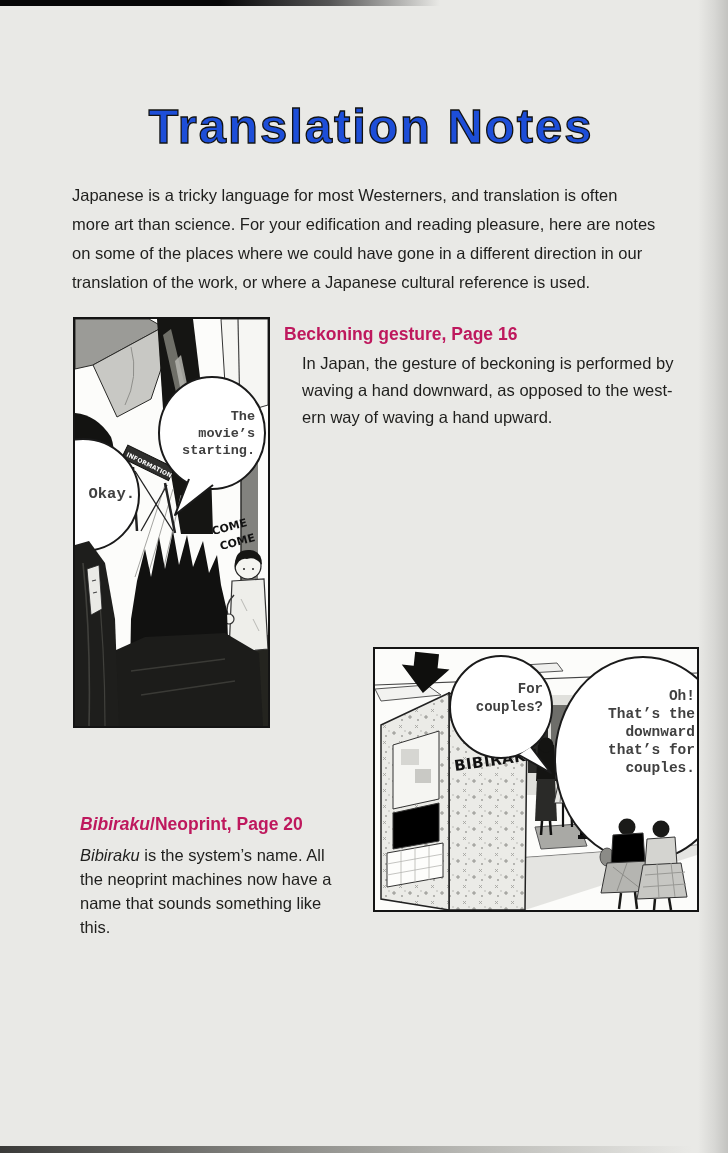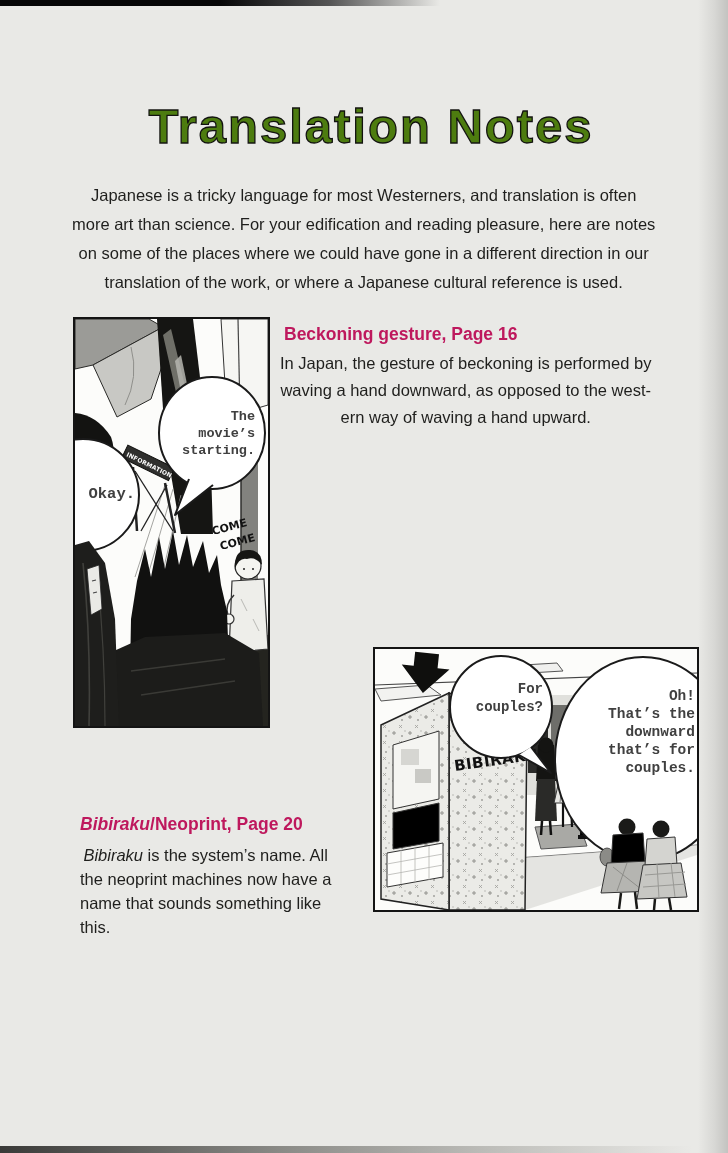--- a/index.html
+++ b/index.html
@@ -7,29 +7,29 @@
          font-family:"Liberation Sans",sans-serif;color:#1f1f1d;}
   
   .edge-top{position:absolute;top:0;left:0;width:440px;height:6px;
     background:linear-gradient(to right,#060606 0%,#060606 50%,#555 75%,rgba(0,0,0,0) 100%);}
   .edge-right{position:absolute;top:0;right:0;width:30px;height:100%;
     background:linear-gradient(to right,rgba(0,0,0,0) 0%,rgba(60,60,58,0.10) 55%,rgba(60,60,58,0.22) 100%);}
   .edge-bottom{position:absolute;left:0;bottom:0;width:100%;height:7px;
     background:linear-gradient(to right,#3a3a38 0%,#8d8d89 40%,#c2c2be 70%,rgba(0,0,0,0) 95%);}
   
   .title{position:absolute;left:0;top:69px;width:728px;text-align:center;text-indent:14px;
-    font-weight:700;font-size:49px;line-height:1;letter-spacing:2px;color:#4d7c0f;
+    font-weight:700;font-size:49px;line-height:1;letter-spacing:2px;color:#1d4ed8;
     -webkit-text-stroke:1.3px #121210;}
-  .copy{white-space:nowrap;text-align:center;}
+  .copy{white-space:nowrap;}
   .copy span{display:block;}
   .intro{position:absolute;left:72px;top:164px;font-size:16.5px;line-height:29px;}
   .note-h{position:absolute;font-weight:700;font-size:17.5px;line-height:1.15;color:#be185d;}
   .note-b{position:absolute;font-size:16.5px;}
   #note1-h{left:284px;top:309px;}
-  #note1-b{left:280px;top:333px;line-height:27px;}
+  #note1-b{left:302px;top:333px;line-height:27px;}
   #note2-h{left:80px;top:799px;}
   #note2-b{left:80px;top:826px;line-height:24px;}
   .note-h em{font-style:italic;}
   .note-b em{font-style:italic;}
   
   .panel{position:absolute;background:#fcfcfa;border:2px solid #141414;overflow:hidden;}
   #panel1{left:73px;top:317px;width:193px;height:407px;}
   #panel2{left:373px;top:647px;width:322px;height:261px;}
   .panel svg{position:absolute;left:0;top:0;}
   .btxt{position:absolute;text-align:right;font-family:Liberation Mono, monospace;

